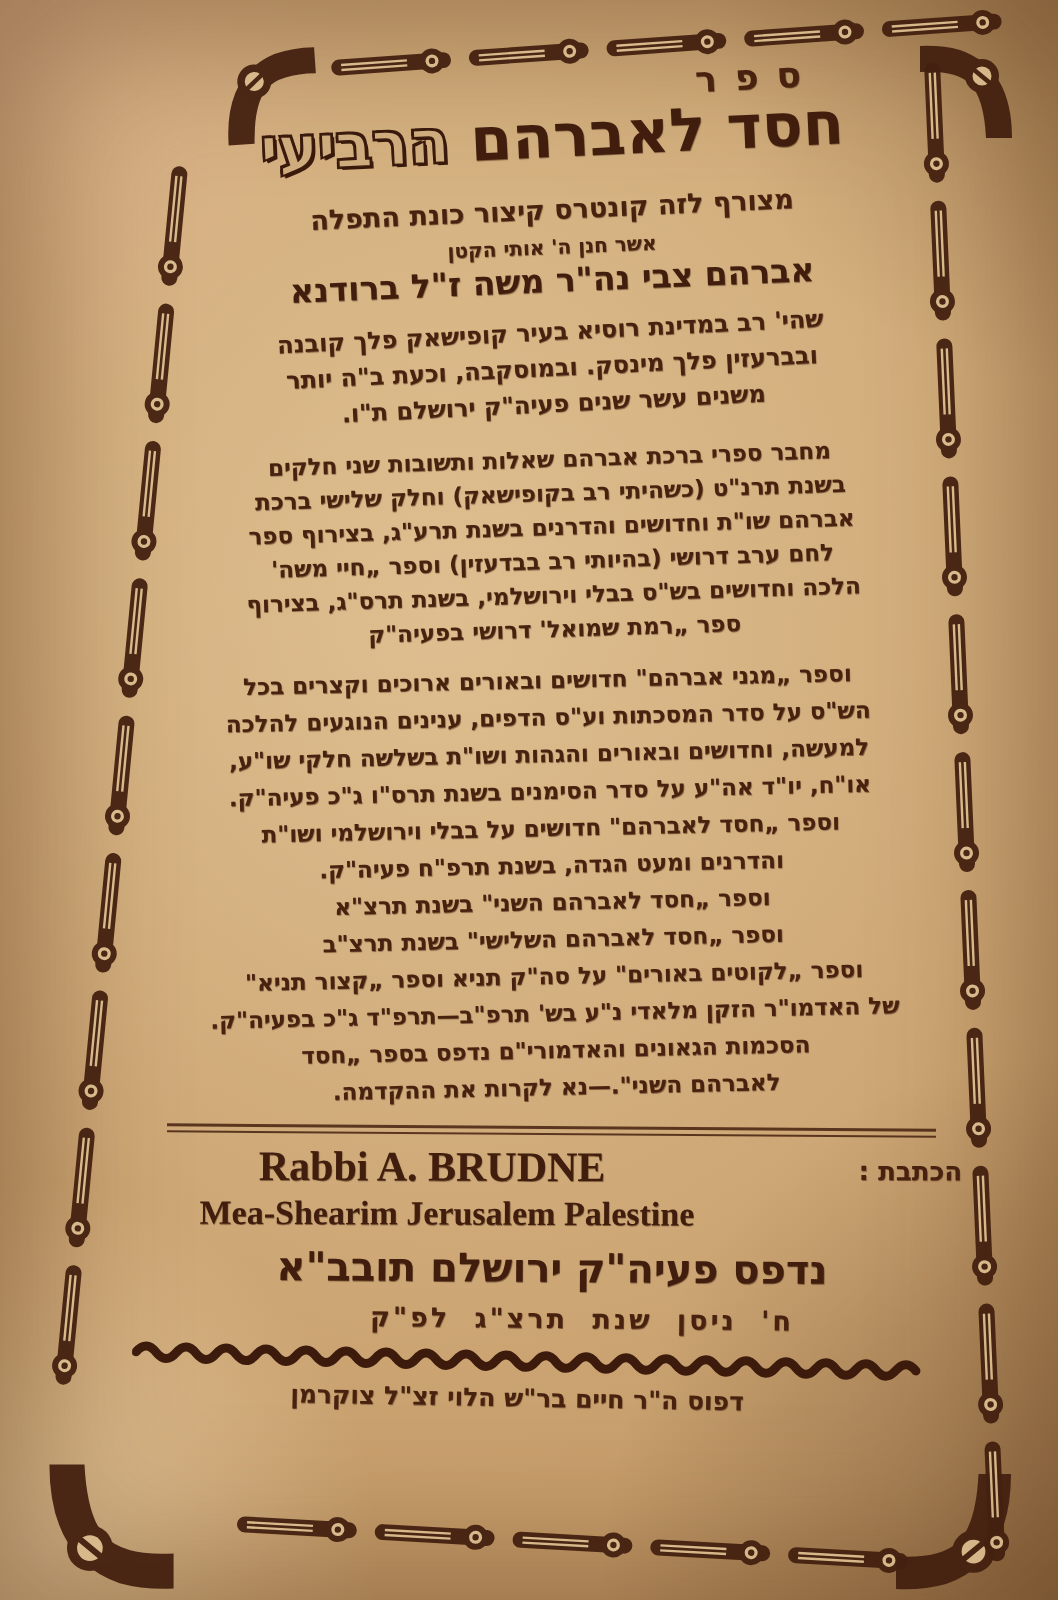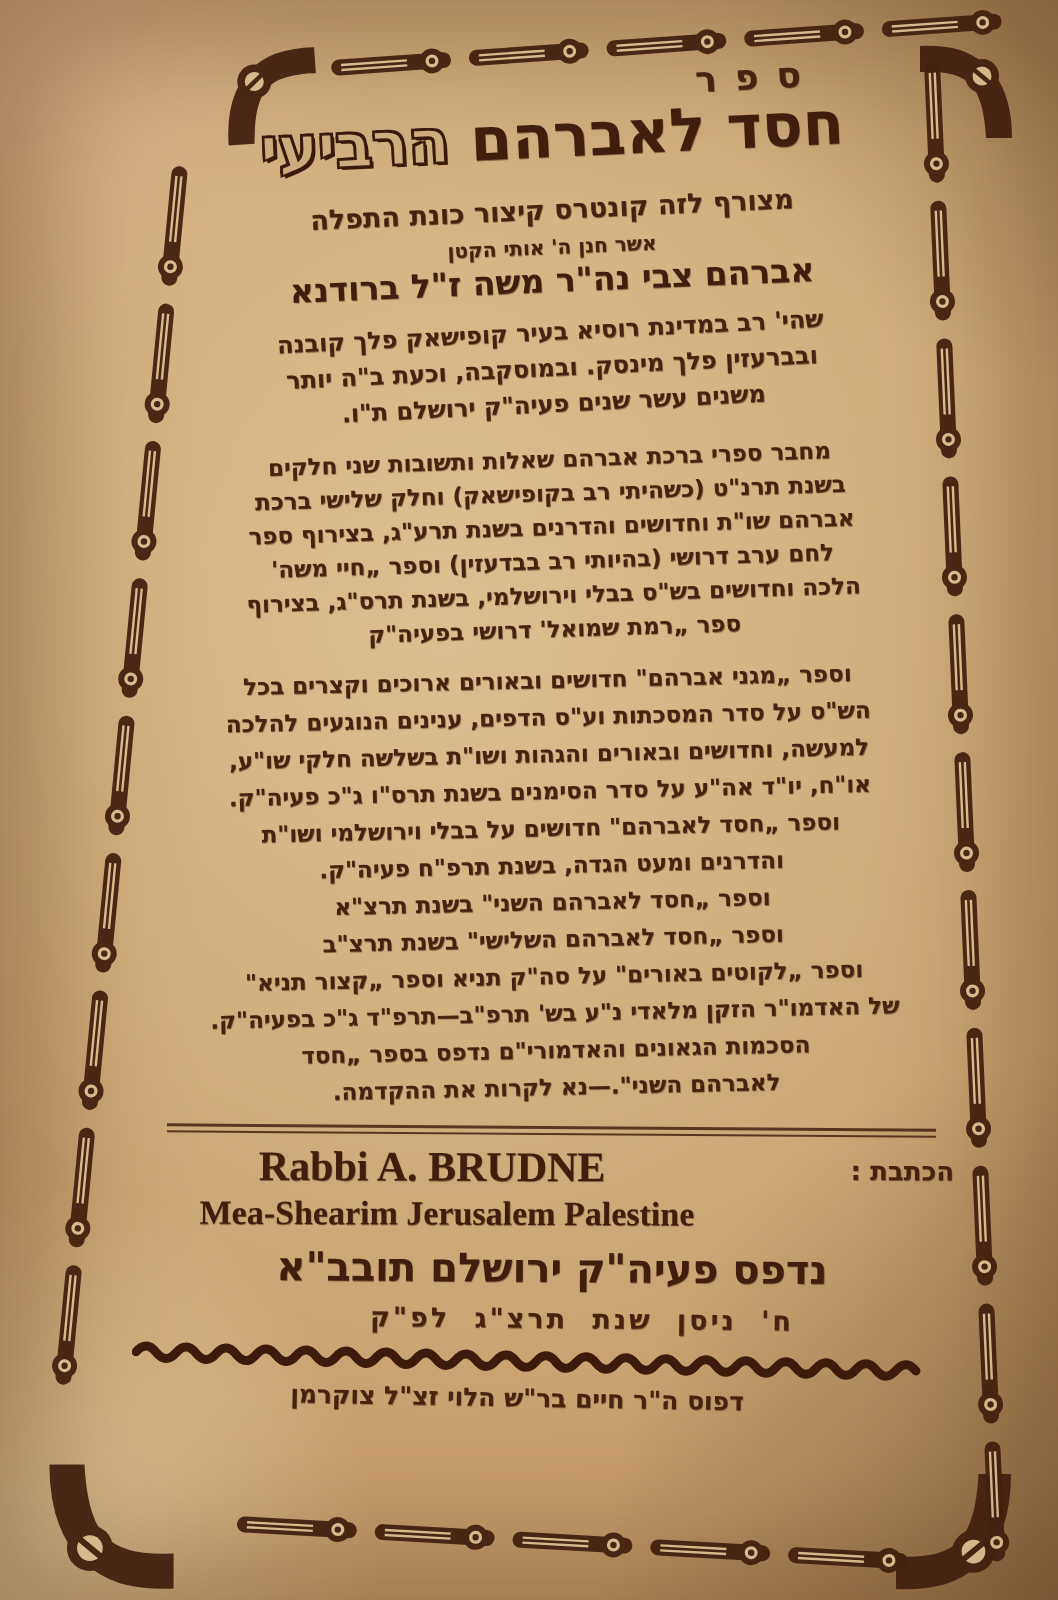--- a/index.html
+++ b/index.html
@@ -45,21 +45,21 @@
   .author{font-size:33px;font-weight:bold;margin-top:2px;transform:rotate(-2.4deg);color:#401d0d;}
   .bio{font-size:24px;font-weight:bold;line-height:36px;margin-top:14px;transform:rotate(-2.8deg);}
   .para1{font-size:23px;font-weight:bold;line-height:34px;margin-top:20px;transform:rotate(-1.8deg);}
   .para2{font-size:23px;font-weight:bold;line-height:37px;margin-top:16px;transform:rotate(-1.3deg);}
   .rule2{
     height:4px;border-top:3px solid #46210f;border-bottom:2px solid #46210f;
     width:92%;margin:20px auto 0;transform:rotate(.4deg);opacity:.85;
   }
   .addr{position:relative;margin-top:8px;transform:rotate(.2deg);}
   .addr-label{
-    position:absolute;right:16px;top:12px;font-size:26px;font-weight:bold;
+    position:absolute;right:8px;top:12px;font-size:26px;font-weight:bold;
   }
   .addr-name{
     font-family:"Liberation Serif",serif;font-size:42px;font-weight:bold;
     direction:ltr;transform:translateX(-120px);color:#401d0d;
   }
   .addr-loc{
     font-family:"Liberation Serif",serif;font-size:34px;font-weight:bold;
     direction:ltr;transform:translateX(-105px);margin-top:4px;color:#401d0d;
   }
   .imp1{font-size:40px;font-weight:bold;margin-top:12px;transform:rotate(.4deg);color:#401d0d;}

